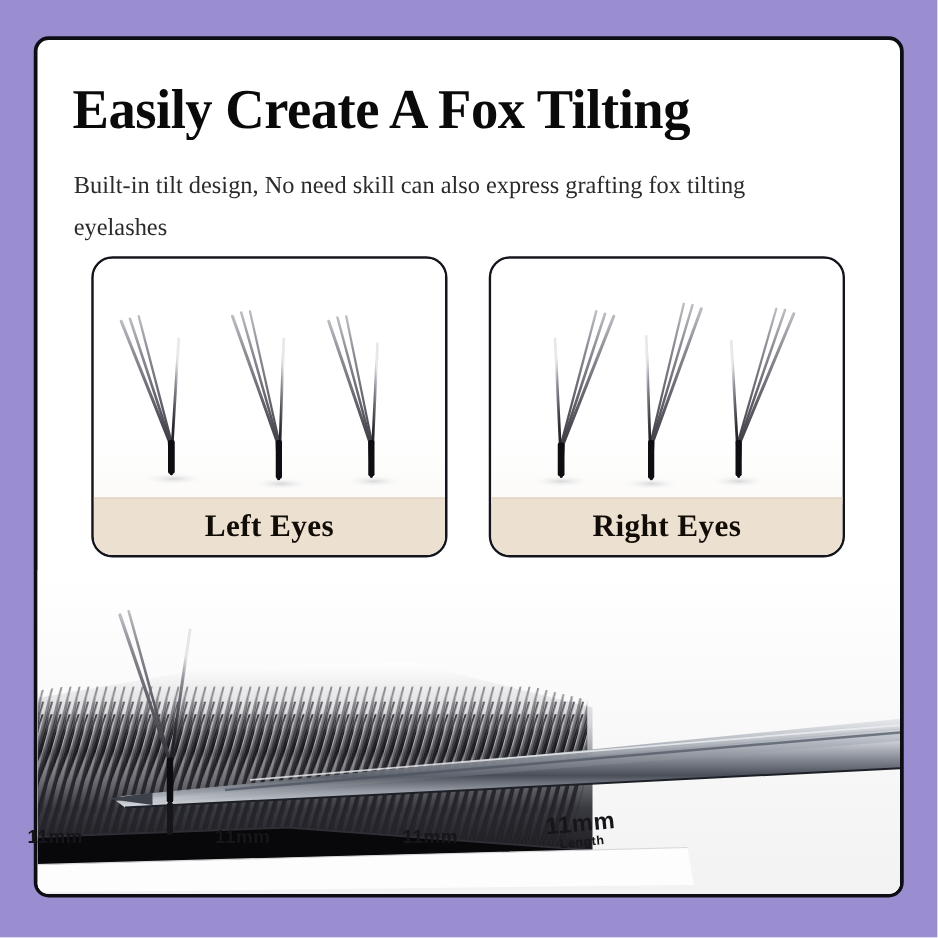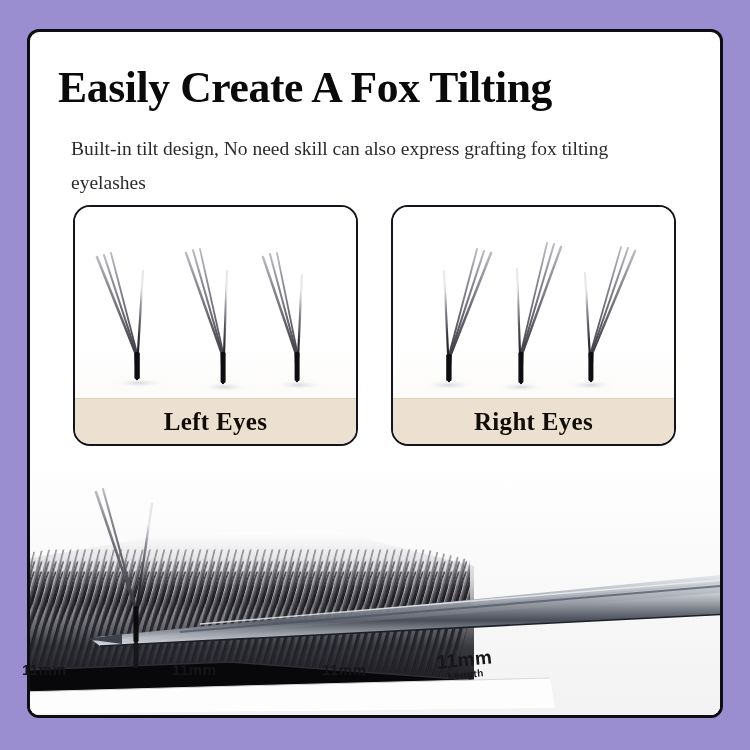--- a/index.html
+++ b/index.html
@@ -52,21 +52,20 @@
   }
   .subtitle {
     position: absolute;
     left: 29px;
     top: 100px;
     width: 600px;
     font-size: 19.5px;
     color: #2b2b2b;
     line-height: 1.75;
     font-weight: normal;
-    margin-left: 12px;
   }
   
   .panel {
     position: absolute;
     top: 173px;
     width: 285px;
     height: 241px;
     border: 2.5px solid #14141c;
     border-radius: 17px;
     box-sizing: border-box;

